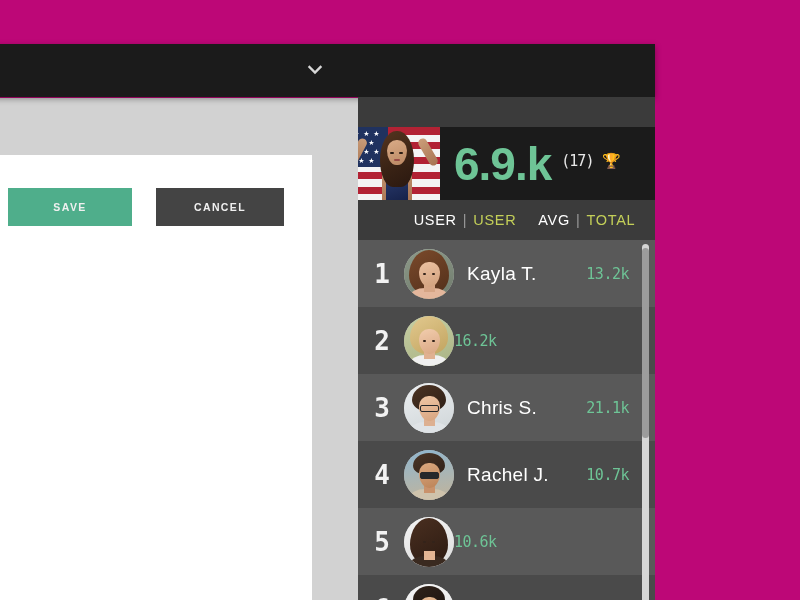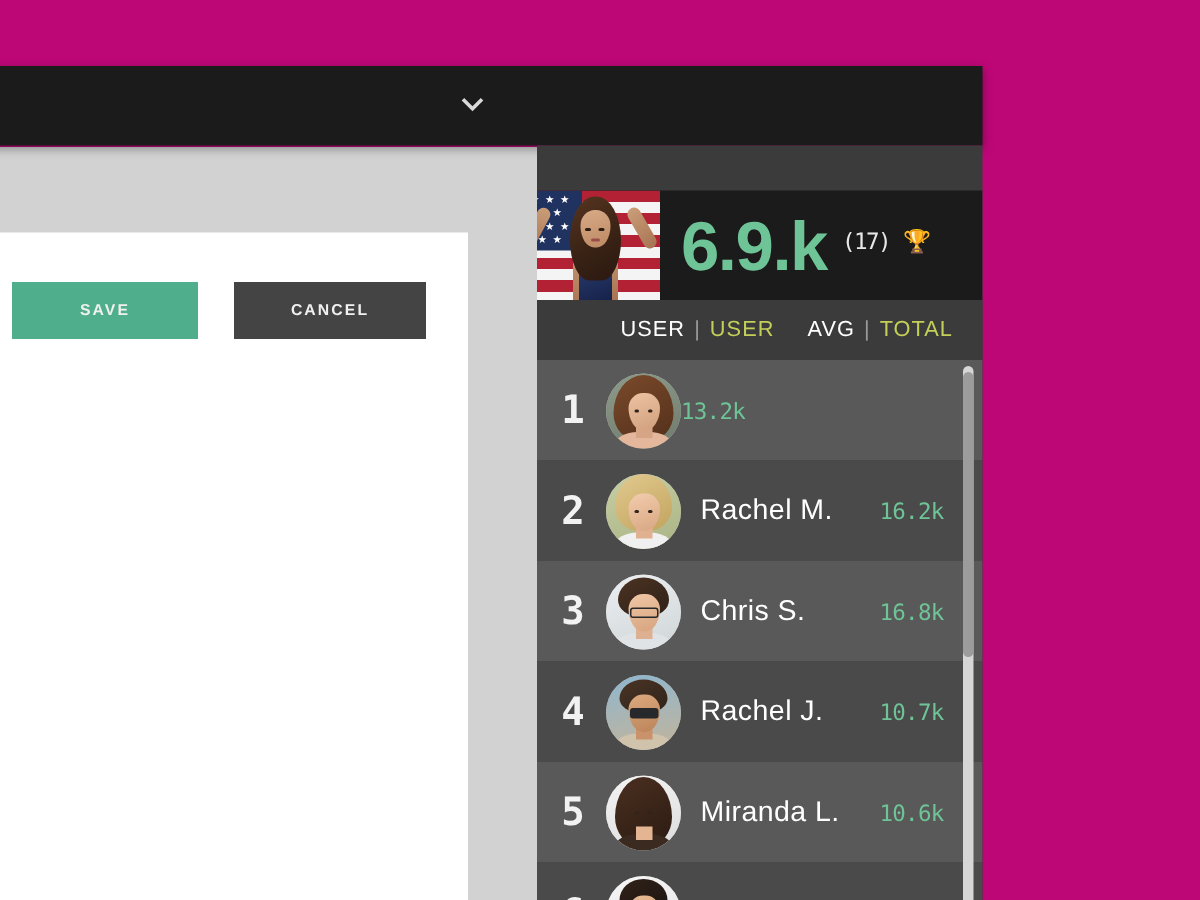--- a/index.html
+++ b/index.html
@@ -286,52 +286,52 @@
         <span class="avatar">
           <span class="av-bg" style="background:linear-gradient(160deg,#8e9b8a,#6f7a6c);"></span>
           <span class="av-hair" style="left:5px;top:1px;width:40px;height:44px;background:linear-gradient(150deg,#7b4a2b,#53301b);"></span>
           <span class="av-shirt" style="background:#e4b79c;"></span>
           <span class="av-neck" style="background:#d6a585;"></span>
           <span class="av-face" style="background:linear-gradient(160deg,#edc3a3,#d09f7c);">
             <span class="av-eye l"></span>
               <span class="av-eye r"></span>
           </span>
         </span>
+        <span class="name">Kayla T.</span>
         <span class="score">13.2k</span>
       </div>
 
       <div class="row even">
         <span class="rank">2</span>
         <span class="avatar">
           <span class="av-bg" style="background:linear-gradient(160deg,#c7cfa4,#a9b384);"></span>
           <span class="av-hair" style="left:6px;top:0px;width:38px;height:38px;background:linear-gradient(150deg,#e2c98f,#c2a45f);"></span>
           <span class="av-shirt" style="background:#f0f0f0;"></span>
           <span class="av-neck" style="background:#e0b191;"></span>
           <span class="av-face" style="background:linear-gradient(160deg,#f2cdad,#d8a683);">
             <span class="av-eye l"></span>
               <span class="av-eye r"></span>
           </span>
         </span>
-        <span class="name">Rachel M.</span>
         <span class="score">16.2k</span>
       </div>
 
       <div class="row odd">
         <span class="rank">3</span>
         <span class="avatar">
           <span class="av-bg" style="background:linear-gradient(160deg,#eceff1,#cfd5d8);"></span>
           <span class="av-hair" style="left:8px;top:2px;width:34px;height:26px;background:linear-gradient(150deg,#4b3323,#2f2017);"></span>
           <span class="av-shirt" style="background:#dfe3e6;"></span>
           <span class="av-neck" style="background:#ddb091;"></span>
           <span class="av-face" style="background:linear-gradient(160deg,#f0c7a6,#d6a37e);">
             <span class="av-glass"></span>
           </span>
         </span>
         <span class="name">Chris S.</span>
-        <span class="score">16.8k</span>
+        <span class="score">21.1k</span>
       </div>
 
       <div class="row even">
         <span class="rank">4</span>
         <span class="avatar">
           <span class="av-bg" style="background:linear-gradient(170deg,#8fb6cf,#c3b49a);"></span>
           <span class="av-hair" style="left:9px;top:3px;width:32px;height:22px;background:linear-gradient(150deg,#4a3526,#30221a);"></span>
           <span class="av-shirt" style="background:#cfc3ac;"></span>
           <span class="av-neck" style="background:#c9926b;"></span>
           <span class="av-face" style="background:linear-gradient(160deg,#dda97f,#bb8358);">
@@ -347,21 +347,20 @@
         <span class="avatar">
           <span class="av-bg" style="background:linear-gradient(160deg,#f4f4f4,#dcdcdc);"></span>
           <span class="av-hair" style="left:6px;top:1px;width:38px;height:46px;background:linear-gradient(150deg,#4a2f20,#2c1b12);"></span>
           <span class="av-shirt" style="background:#3a2a20;"></span>
           <span class="av-neck" style="background:#e3b593;"></span>
           <span class="av-face" style="background:linear-gradient(160deg,#f3cfae,#daa983;);">
             <span class="av-eye l"></span>
               <span class="av-eye r"></span>
           </span>
         </span>
-        <span class="name">Miranda L.</span>
         <span class="score">10.6k</span>
       </div>
 
       <div class="row even">
         <span class="rank">6</span>
         <span class="avatar">
           <span class="av-bg" style="background:linear-gradient(160deg,#f6f6f6,#e2e2e2);"></span>
           <span class="av-hair" style="left:9px;top:2px;width:32px;height:24px;background:linear-gradient(150deg,#2f2219,#1d1410);"></span>
 
           <span class="av-face" style="background:linear-gradient(160deg,#e9bd96,#cb9469);">

